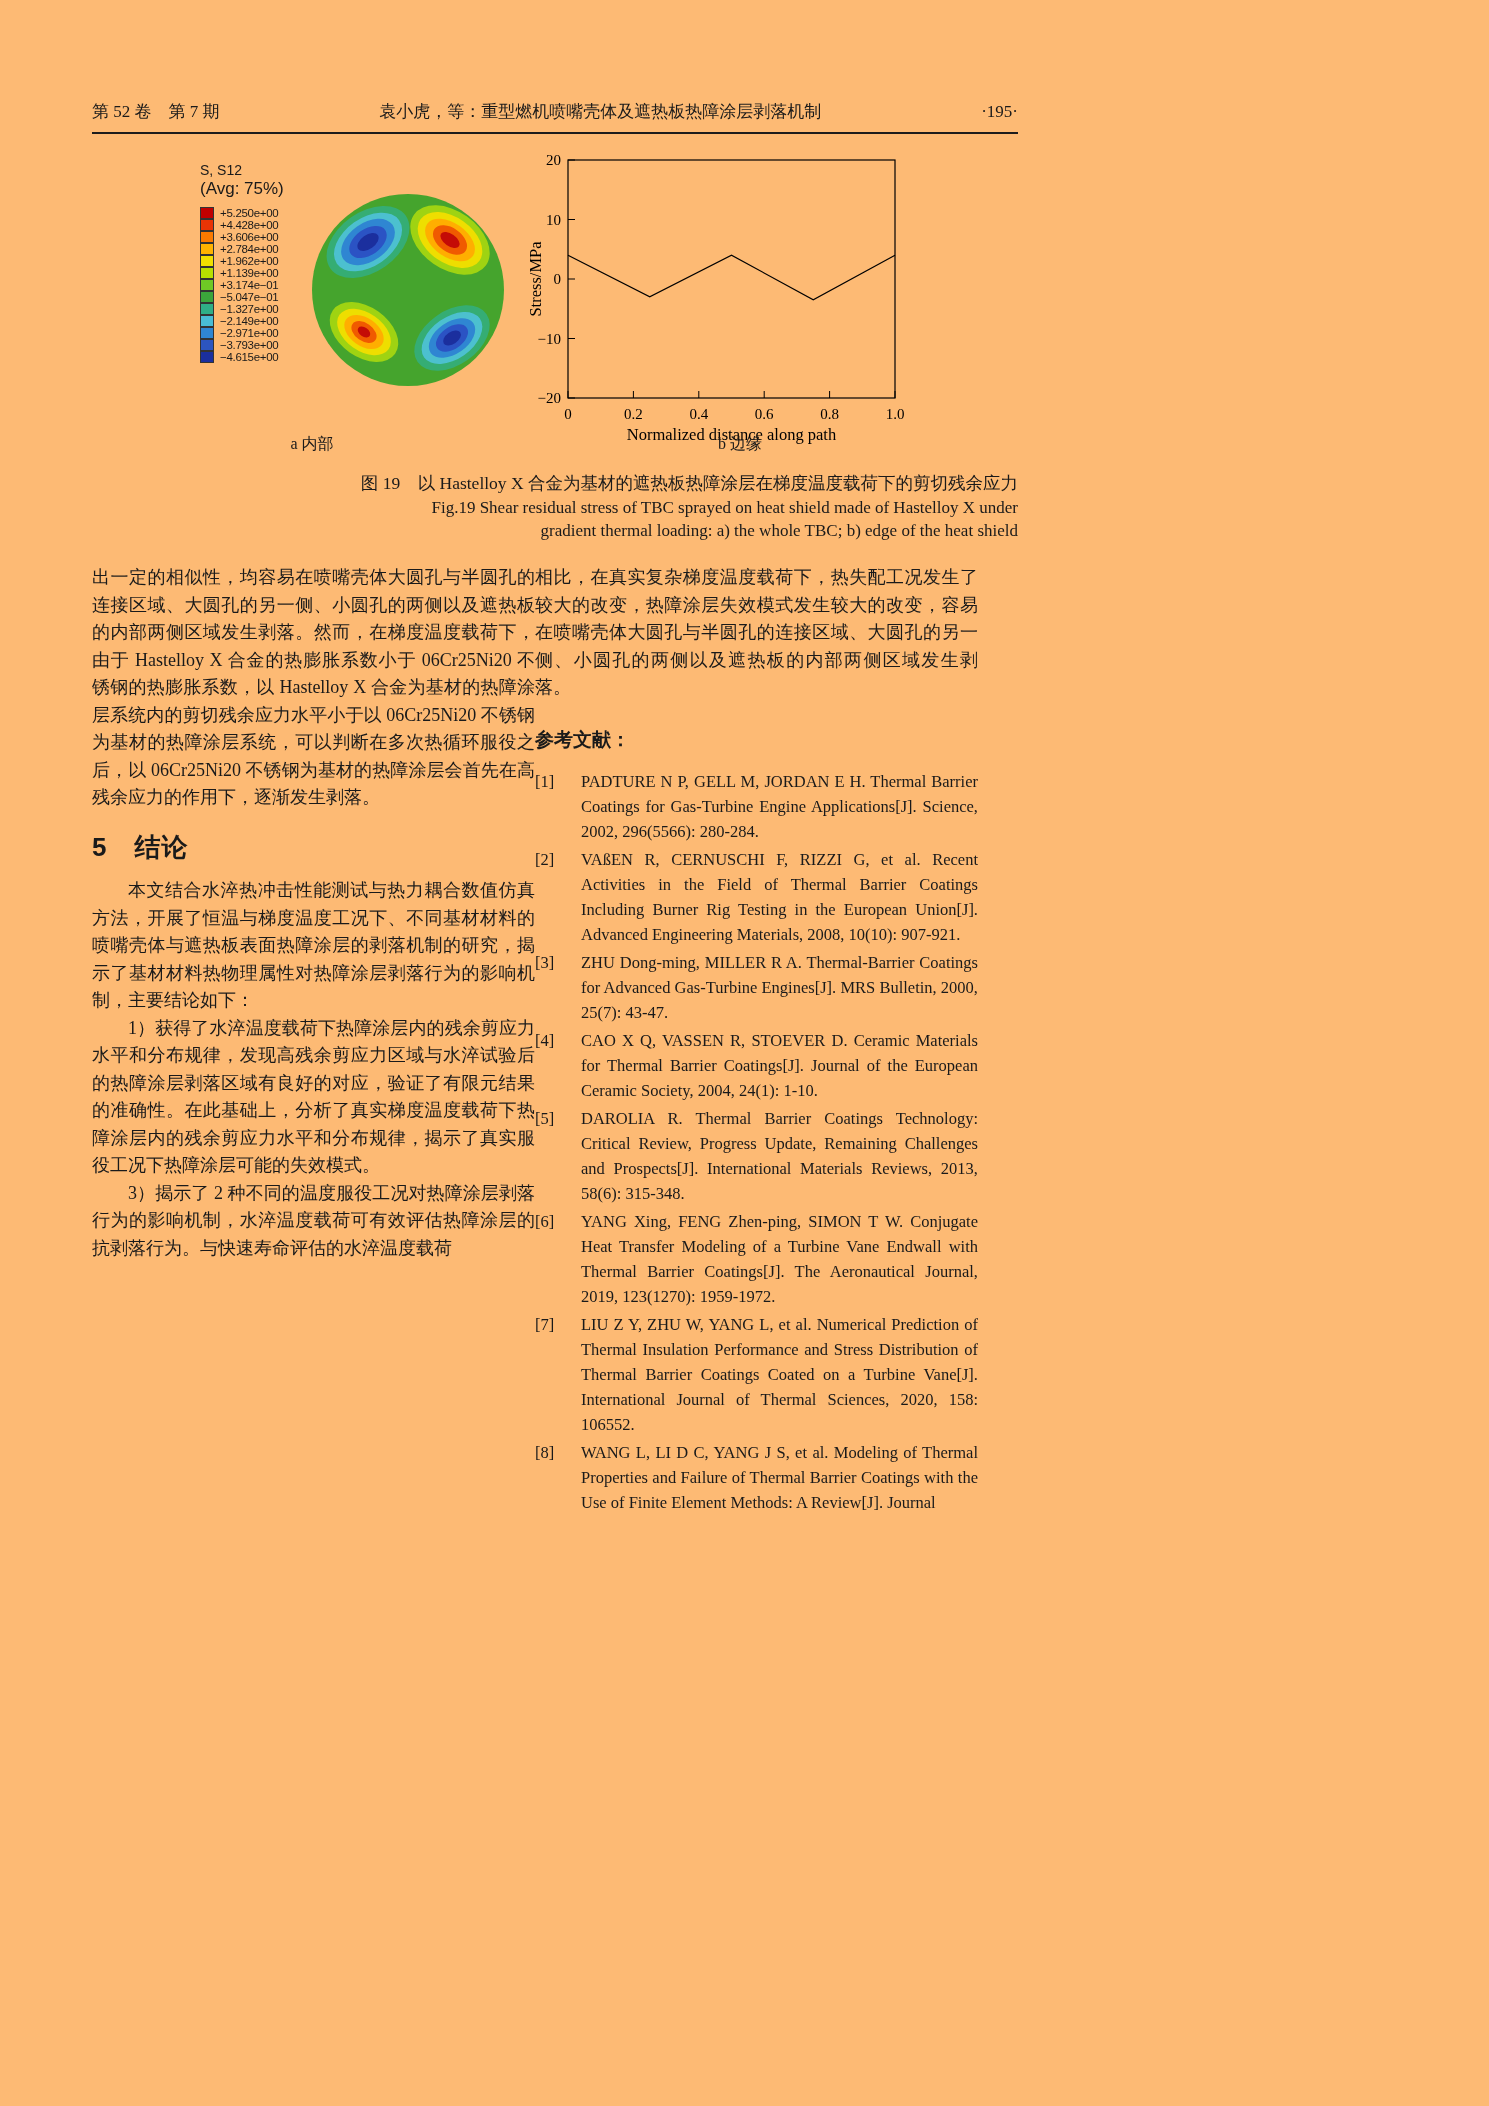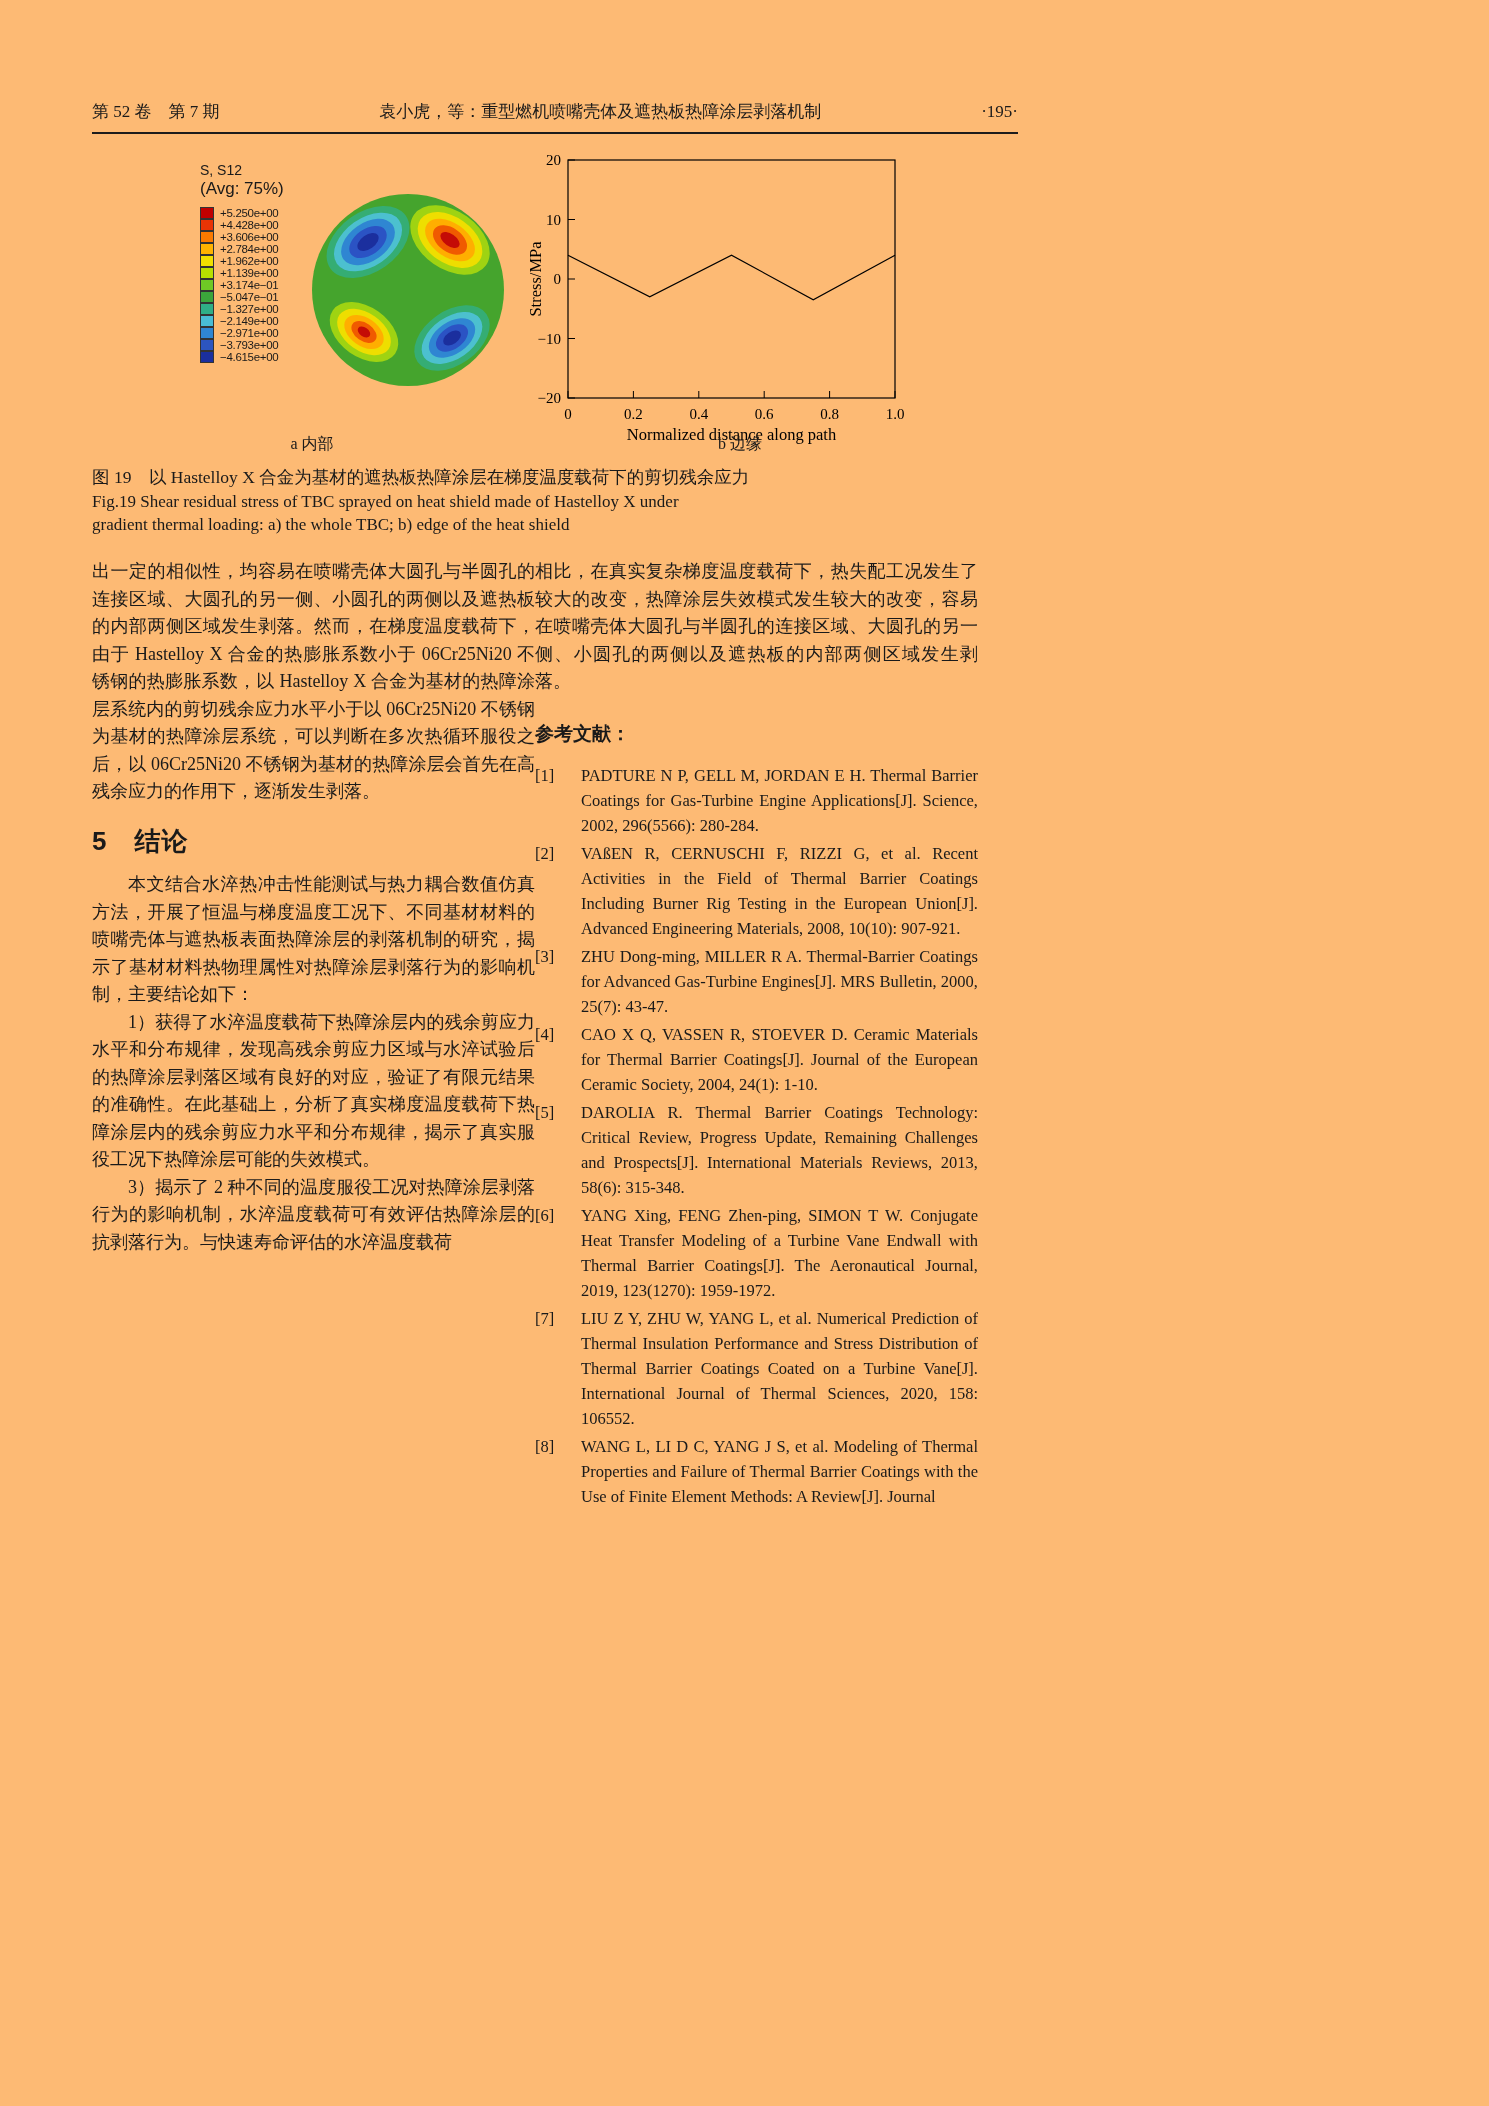--- a/index.html
+++ b/index.html
@@ -26,21 +26,21 @@
   .swatch { width: 14px; height: 12px; display: inline-block; outline: 1px solid #333; outline-offset: -1px; flex: 0 0 14px; }
   .legend-label { font-size: 11.5px; margin-left: 6px; letter-spacing: -0.3px; white-space: nowrap; }
   .sphere-wrap { position: absolute; left: 216px; top: 38px; }
   .linechart-wrap { position: absolute; left: 436px; top: 0; }
   #line-chart-svg text { font-family: "Liberation Serif", "DejaVu Serif", serif; fill: #000; }
   .panel-label { position: absolute; top: 282px; font-size: 16px; width: 140px; text-align: center; }
   .panel-label.a { left: 150px; }
   .panel-label.b { left: 578px; }
 
   
-  .fig-caption { text-align: left; margin-top: 0; }
+  .fig-caption { text-align: right; margin-top: 6px; }
   .caption-zh { font-size: 17.5px; line-height: 26px; }
   .caption-en { font-size: 17px; line-height: 23px; }
 
   
   .columns { display: flex; margin-top: 22px; }
   .col { width: 443px; font-size: 18px; line-height: 27.5px; text-align: justify; }
   .para { margin: 0; }
   .para.indent { text-indent: 2em; }
   .section-heading {
     font-family: "Liberation Sans", "DejaVu Sans", sans-serif;

